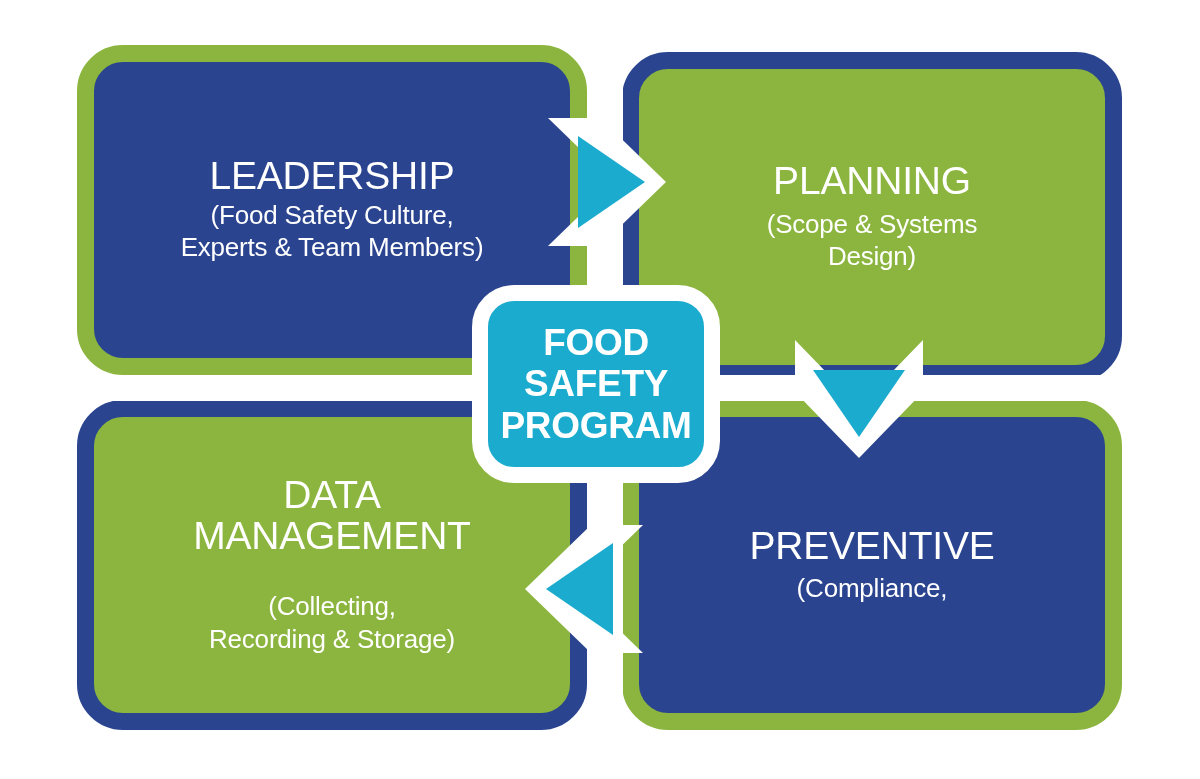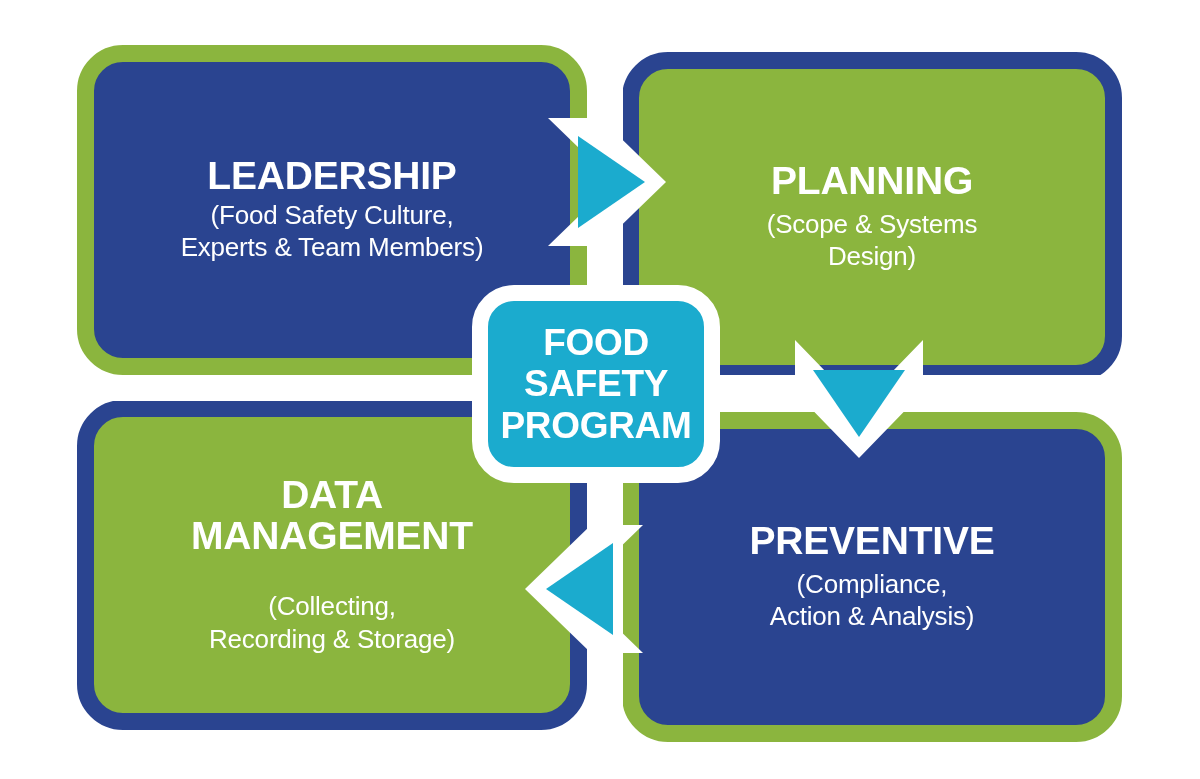--- a/index.html
+++ b/index.html
@@ -30,21 +30,21 @@
     display: flex;
     flex-direction: column;
     align-items: center;
     justify-content: center;
     text-align: center;
     color: #ffffff;
     padding: 10px 14px;
   }
 
   .quad .title {
-    font-weight: bold;
+    font-weight: normal;
     font-size: 39px;
     line-height: 1.04;
     letter-spacing: -0.2px;
     margin-bottom: 6px;
   }
   .quad .subtitle {
     font-size: 26px;
     line-height: 1.24;
     font-weight: 400;
     letter-spacing: -0.2px;
@@ -71,21 +71,21 @@
   #quad-data {
     left: 77px;  top: 400px;
     width: 510px; height: 330px;
     background: #8BB53E;
     border-color: #2A4490;
     gap: 28px;
   }
 
   
   #quad-preventive {
-    left: 622px; top: 412px;
+    left: 622px; top: 400px;
     width: 500px; height: 330px;
     background: #2A4490;
     border-color: #8BB53E;
   }
 
   
   .notch {
     position: absolute;
     background: #ffffff;
   }
@@ -159,21 +159,20 @@
       <div>Recording &amp; Storage)</div>
     </div>
   </div>
 
   <div class="quad" id="quad-preventive">
     <div class="title">
       <div>PREVENTIVE</div>
     </div>
     <div class="subtitle">
       <div>(Compliance,</div>
-      <div>Action &amp; Analysis)</div>
     </div>
   </div>
 
   <div class="notch" id="notch-vertical-top"></div>
   <div class="notch" id="notch-vertical-bottom"></div>
   <div class="notch" id="notch-horizontal"></div>
 
   <div class="arrow-wrap" id="arrow-top-right">
     <svg width="118" height="128" viewBox="0 0 118 128">
 

